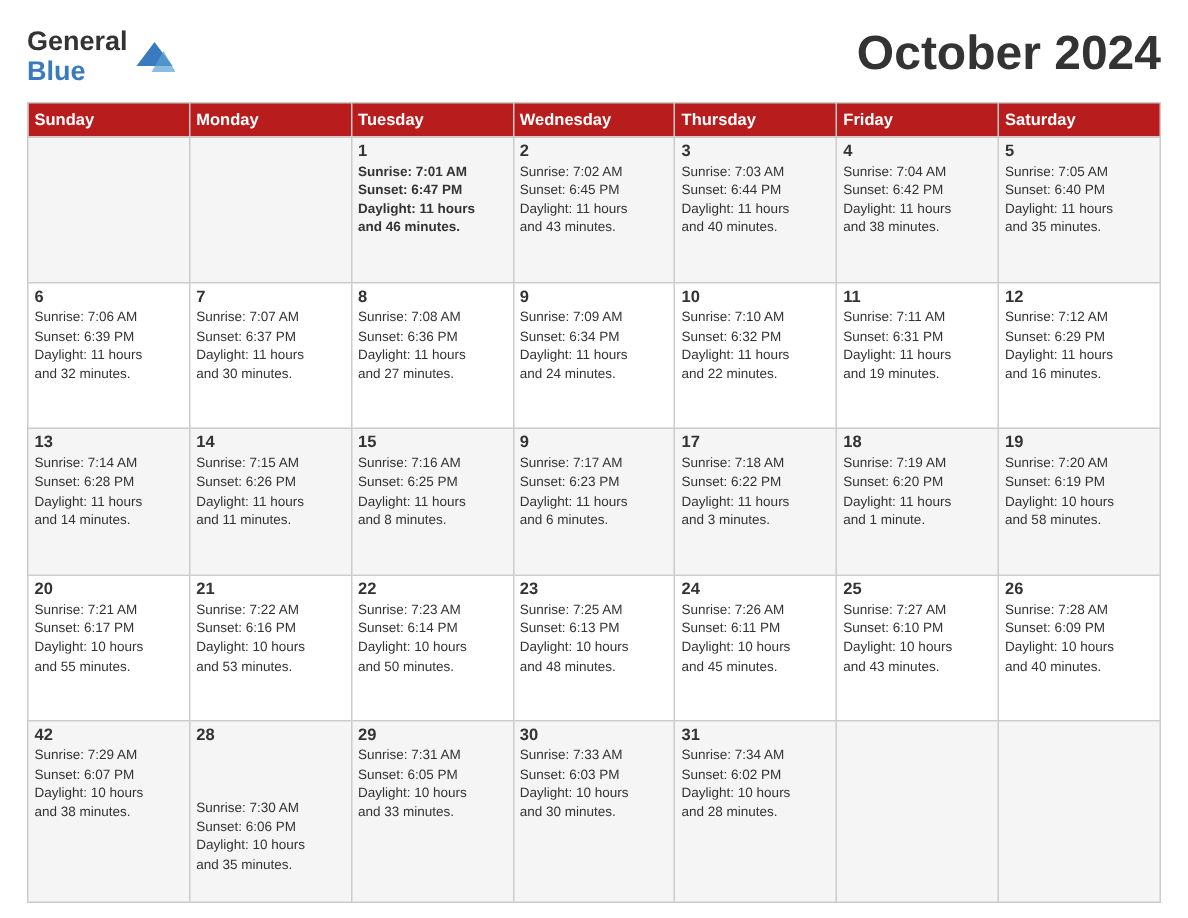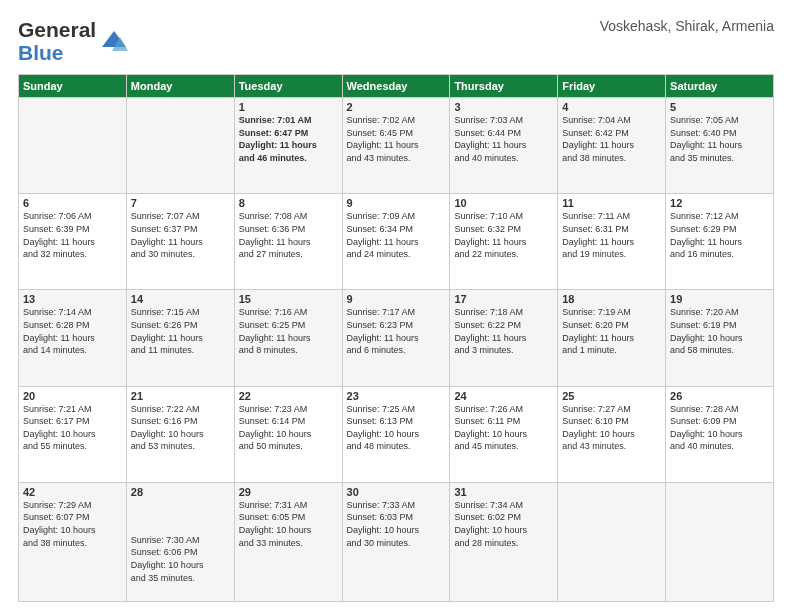--- a/index.html
+++ b/index.html
@@ -21,21 +21,21 @@
       display: flex;
       justify-content: space-between;
       align-items: flex-start;
       margin-bottom: 10px;
     }
     .logo {
       display: flex;
       align-items: center;
     }
     .logo-text {
-      font-size: 21px;
+      font-size: 18px;
       font-weight: bold;
       line-height: 1.1;
     }
     .logo-general { color: #333; }
     .logo-blue { color: #3a7abf; }
     .logo-icon {
       width: 28px;
       height: 28px;
       margin-left: 4px;
     }
@@ -51,21 +51,21 @@
     .location {
       font-size: 14px;
       color: #555;
     }
     table {
       width: 100%;
       border-collapse: collapse;
       flex: 1;
     }
     thead tr th {
-      background-color: #15803d;
+      background-color: #b91c1c;
       color: #fff;
       font-size: 11px;
       font-weight: bold;
       padding: 5px 4px;
       text-align: left;
       border: 1px solid #ccc;
     }
     tbody tr td {
       border: 1px solid #ccc;
       vertical-align: top;
@@ -107,21 +107,21 @@
           <span class="logo-general">General</span><br>
           <span class="logo-blue">Blue</span>
         </div>
       </div>
       <svg class="logo-icon" viewBox="0 0 28 28">
         <polygon points="14,4 26,20 2,20" fill="#3a7abf"></polygon>
         <polygon points="20,10 28,24 12,24" fill="#5a9fd4" opacity="0.7"></polygon>
       </svg>
     </div>
     <div class="title-block">
-      <div class="location">Voskehask, Shirak, Armenia</div>
+      <div class="month-title">October 2024</div>
     </div>
   </div>
 
   <table>
     <thead>
       <tr>
       <th>Sunday</th>
           <th>Monday</th>
           <th>Tuesday</th>
           <th>Wednesday</th>

